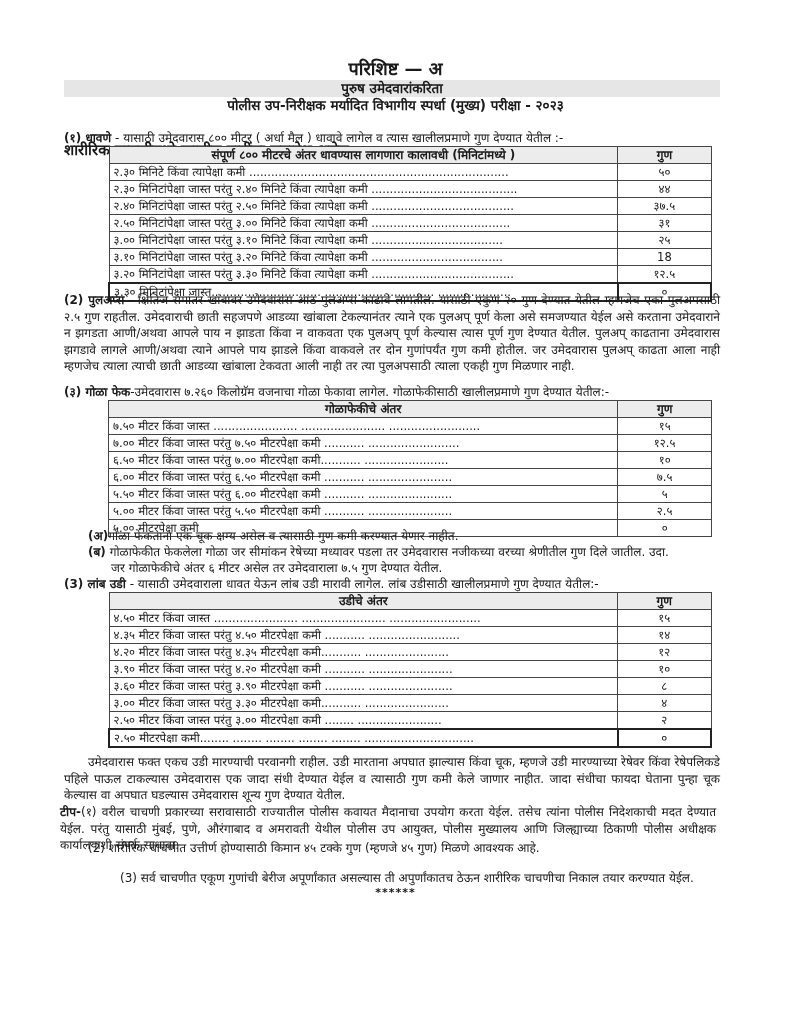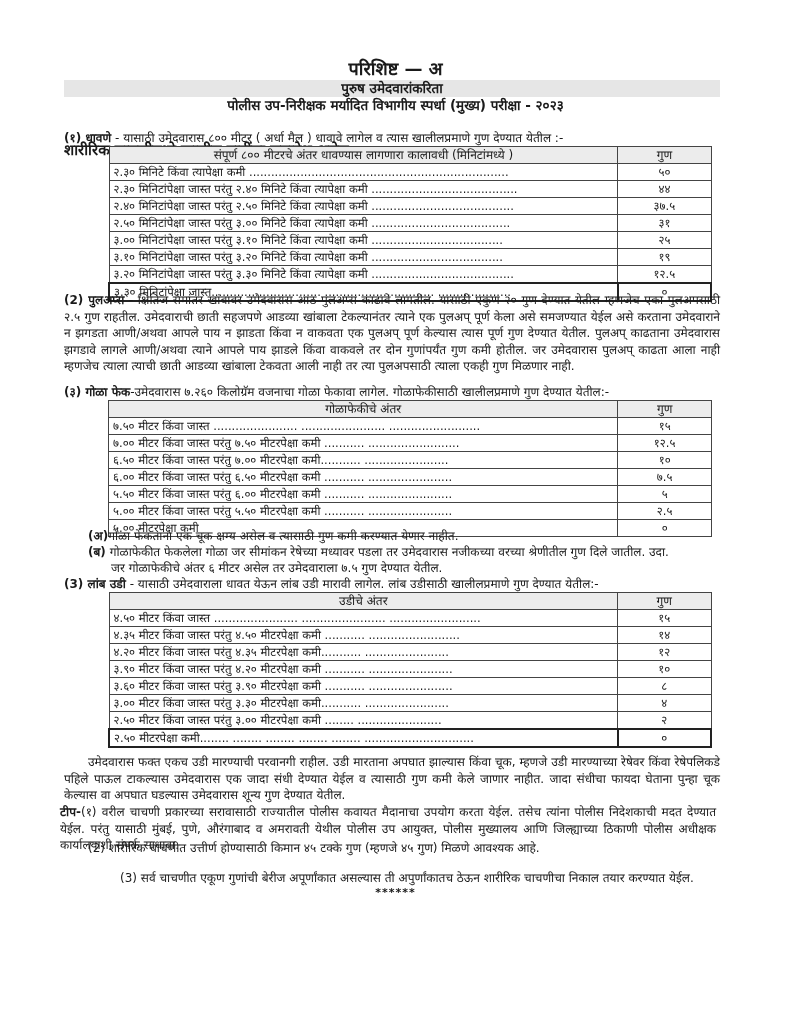--- a/index.html
+++ b/index.html
@@ -8,21 +8,21 @@
   .page { position:absolute; left:0; top:0; width:791px; height:1024px; }
   .title { position:absolute; left:0; width:791px; top:60px; font-size:18px; font-weight:bold; text-align:center; line-height:18px; }
   .band { position:absolute; left:64px; width:656px; top:80px; height:17px; background:#e6e6e6;
           font-size:13.5px; font-weight:bold; text-align:center; line-height:17px; }
   .subtitle { position:absolute; left:0; width:791px; top:97px; font-size:13.5px; font-weight:bold; text-align:center; line-height:17px; }
   .heading { position:absolute; left:64px; top:114px; font-size:15px; font-weight:bold; line-height:17px;margin-top:28px; }
   .para { position:absolute; font-size:12px; line-height:16.5px; text-align:justify; }
   .para b { font-weight:bold; }
   table.grid { position:absolute; border-collapse:collapse; font-size:11.5px; }
   table.grid td, table.grid th { border:1px solid #444; padding:0 4px; height:16px; line-height:16px; white-space:nowrap; overflow:hidden; }
-  table.grid th { background:#ececec; font-weight:normal; text-align:center; font-size:12px; }
+  table.grid th { background:#ececec; font-weight:bold; text-align:center; font-size:12px; }
   table.grid td.pts { text-align:center; }
   table.grid tr.last td { border:2px solid #222; }
   .noteline { position:absolute; font-size:12px; line-height:16px; white-space:nowrap; }
   .stars { position:absolute; left:0; width:791px; top:878px; text-align:center; font-size:11px; font-weight:bold; letter-spacing:1px; }
 </style>
 </head>
 <body>
 
 <div class="page">
 
@@ -60,21 +60,21 @@
     <tr>
           <td>२.५० मिनिटांपेक्षा जास्त परंतु ३.०० मिनिटे  किंवा त्यापेक्षा कमी ......................................</td>
           <td class="pts">३१</td>
         </tr>
     <tr>
           <td>३.०० मिनिटांपेक्षा जास्त परंतु ३.१० मिनिटे  किंवा त्यापेक्षा कमी  ....................................</td>
           <td class="pts">२५</td>
         </tr>
     <tr>
           <td>३.१० मिनिटांपेक्षा जास्त परंतु ३.२० मिनिटे  किंवा त्यापेक्षा कमी  ....................................</td>
-          <td class="pts">१९</td>
+          <td class="pts">18</td>
         </tr>
     <tr>
           <td>३.२० मिनिटांपेक्षा जास्त परंतु ३.३० मिनिटे  किंवा त्यापेक्षा कमी .......................................</td>
           <td class="pts">१२.५</td>
         </tr>
     <tr class="last">
           <td>३.३० मिनिटांपेक्षा जास्त.............................. .............................. ....................</td>
           <td class="pts">०</td>
         </tr>
   </tbody>

